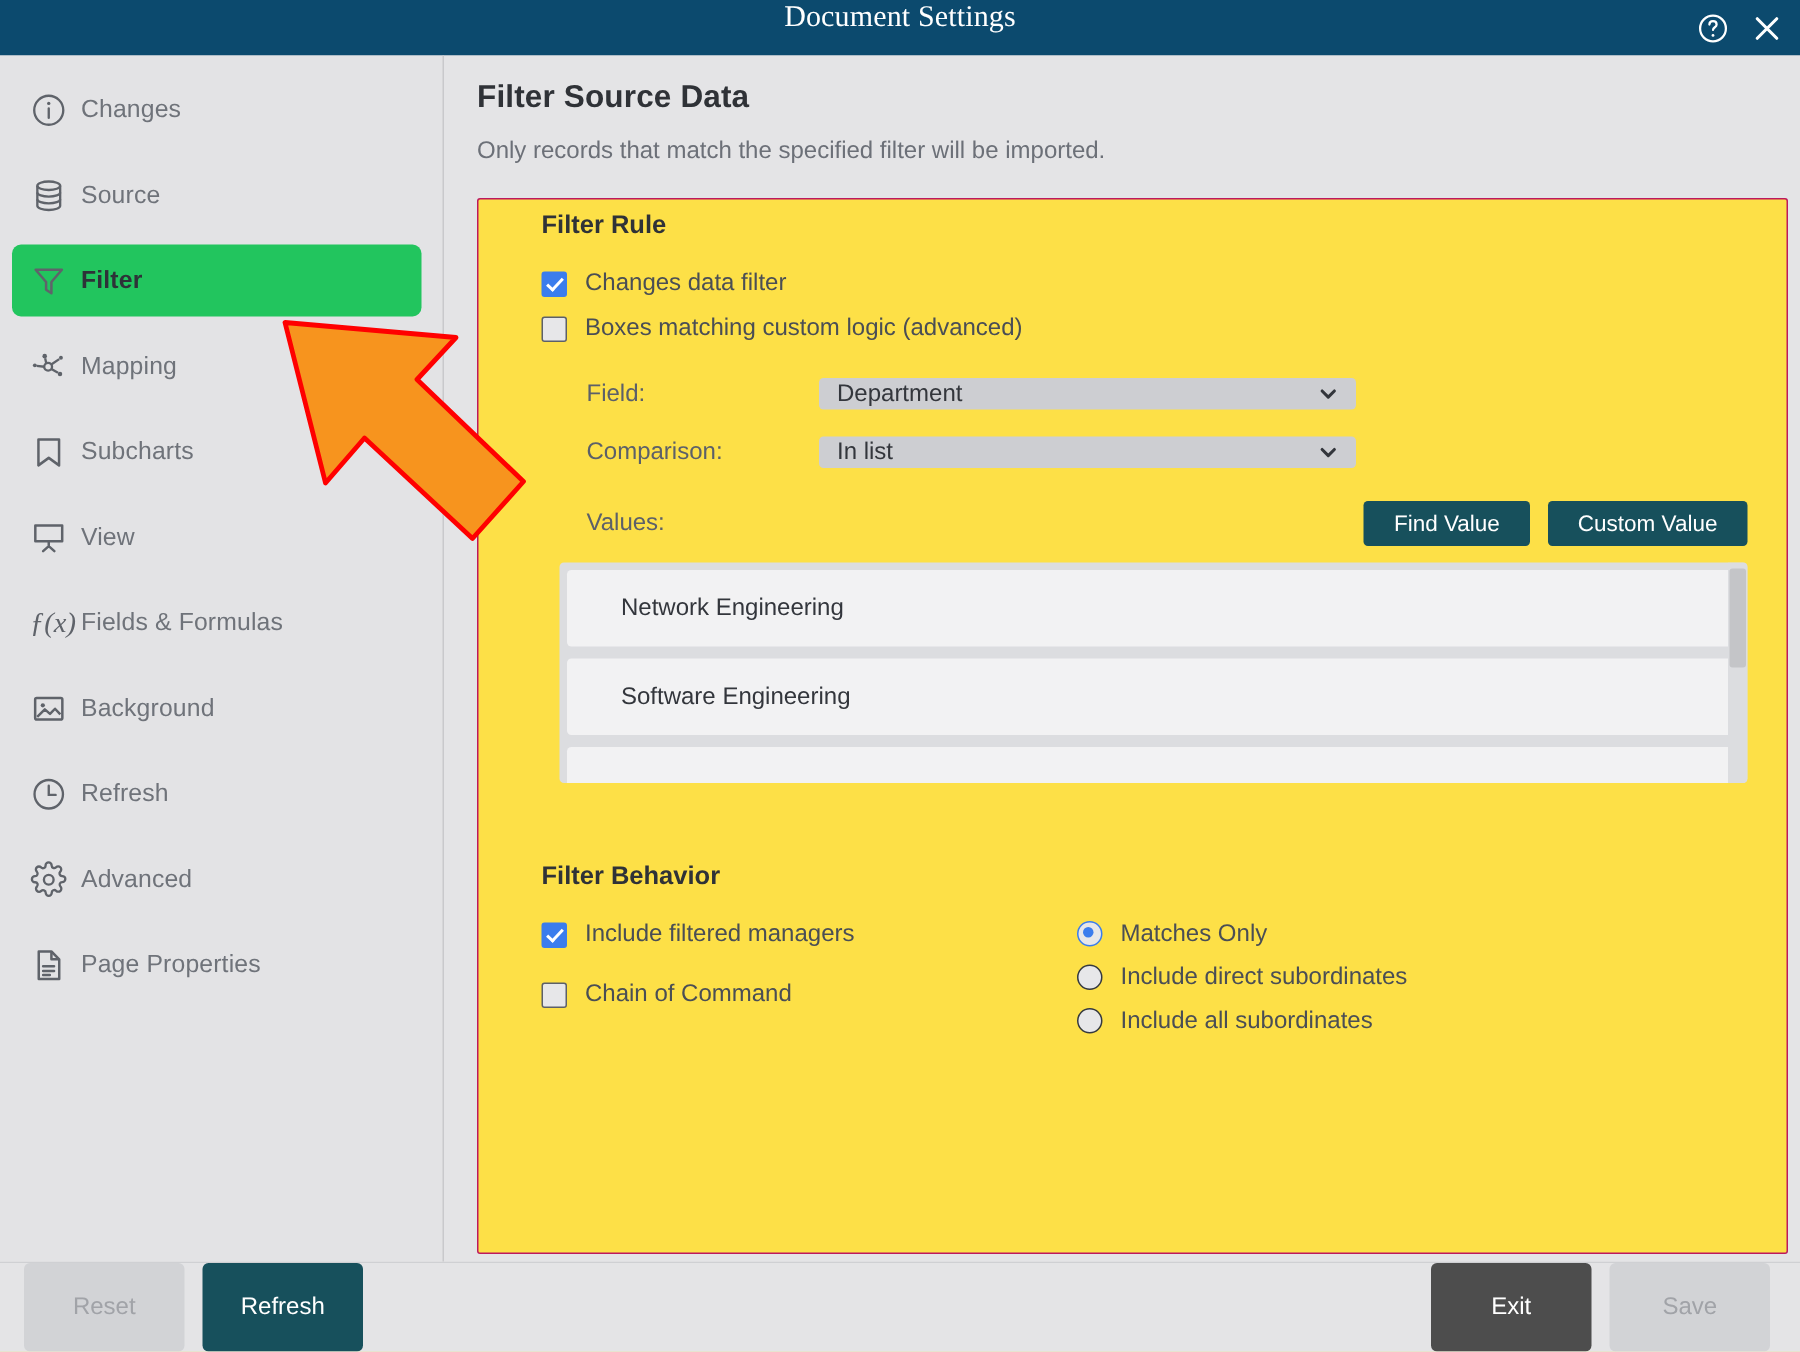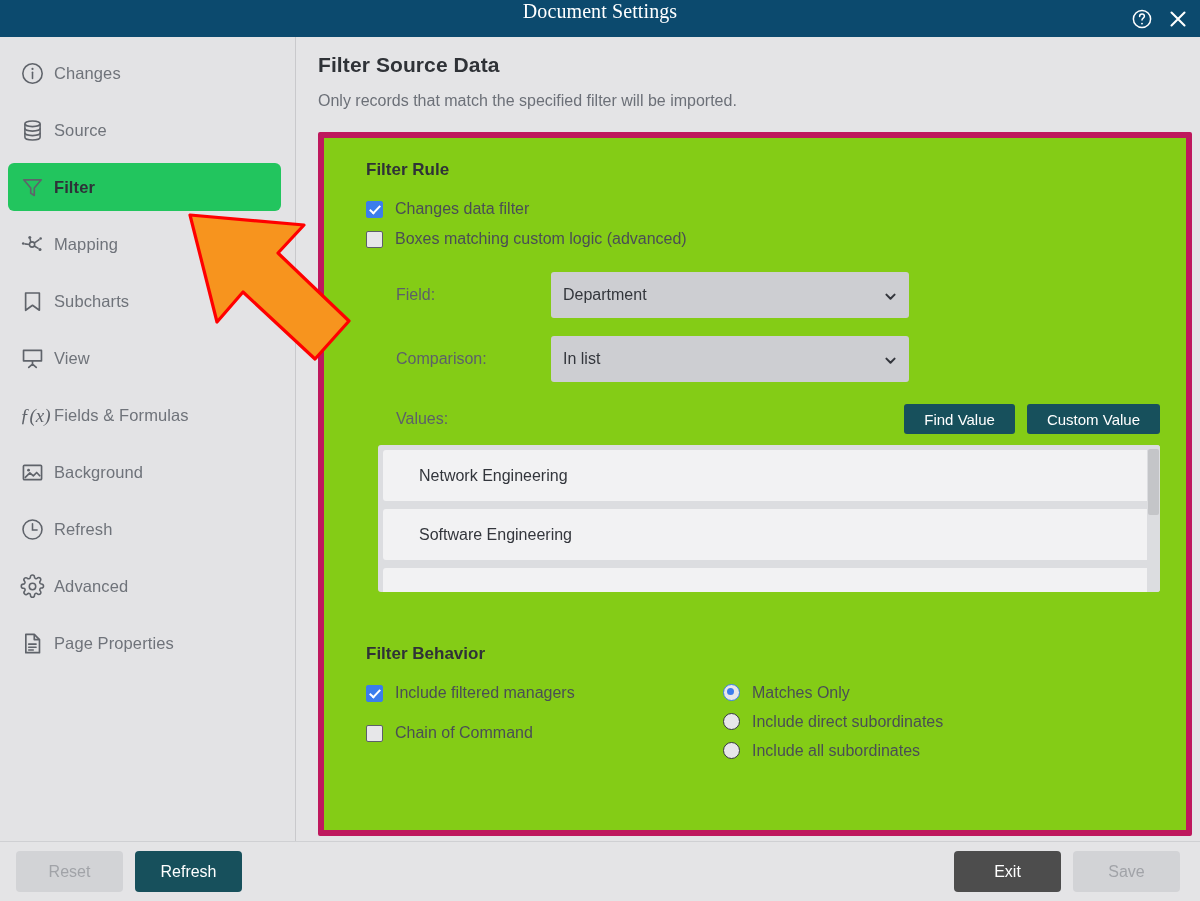--- a/index.html
+++ b/index.html
@@ -130,24 +130,24 @@
   #main p.page-sub {
     margin: 15px 0 0 0;
     font-size: 16px;
     color: #6c7078;
   }
 
   
   #panel {
     margin-top: 22px;
     height: 704px;
-    background: #84cc16;
-    border: 6px solid #be185d;
+    background: #fde047;
+    border: 1px solid #be185d;
     border-radius: 2px;
-    padding: 22px 26px 0 42px;
+    padding: 7px 26px 0 42px;
     position: relative;
     overflow: hidden;
   }
   .section-title {
     font-size: 17px;
     font-weight: bold;
     color: #2f3237;
     margin: 0 0 14px 0;
   }
 
@@ -223,21 +223,21 @@
     padding-left: 30px;
   }
   .form-label {
     width: 155px;
     flex: 0 0 155px;
     font-size: 16px;
     color: #5c6069;
   }
   .select {
     width: 358px;
-    height: 46px;
+    height: 21px;
     background: #cdced2;
     border: none;
     border-radius: 3px;
     display: flex;
     align-items: center;
     padding: 0 12px;
     position: relative;
     cursor: pointer;
   }
   .select .sel-value {
@@ -325,21 +325,21 @@
     flex: 0 0 60px;
     height: 60px;
     background: #e4e4e6;
     border-top: 1px solid #cfd0d3;
     display: flex;
     align-items: center;
     padding: 0 20px 0 16px;
   }
   .footer-spacer { flex: 1 1 auto; }
   .btn {
-    height: 41px;
+    height: 59px;
     min-width: 107px;
     padding: 0 18px;
     border: none;
     border-radius: 4px;
     font-size: 16px;
     font-family: "Liberation Sans", sans-serif;
     cursor: pointer;
     margin-right: 12px;
   }
   .btn-disabled {

